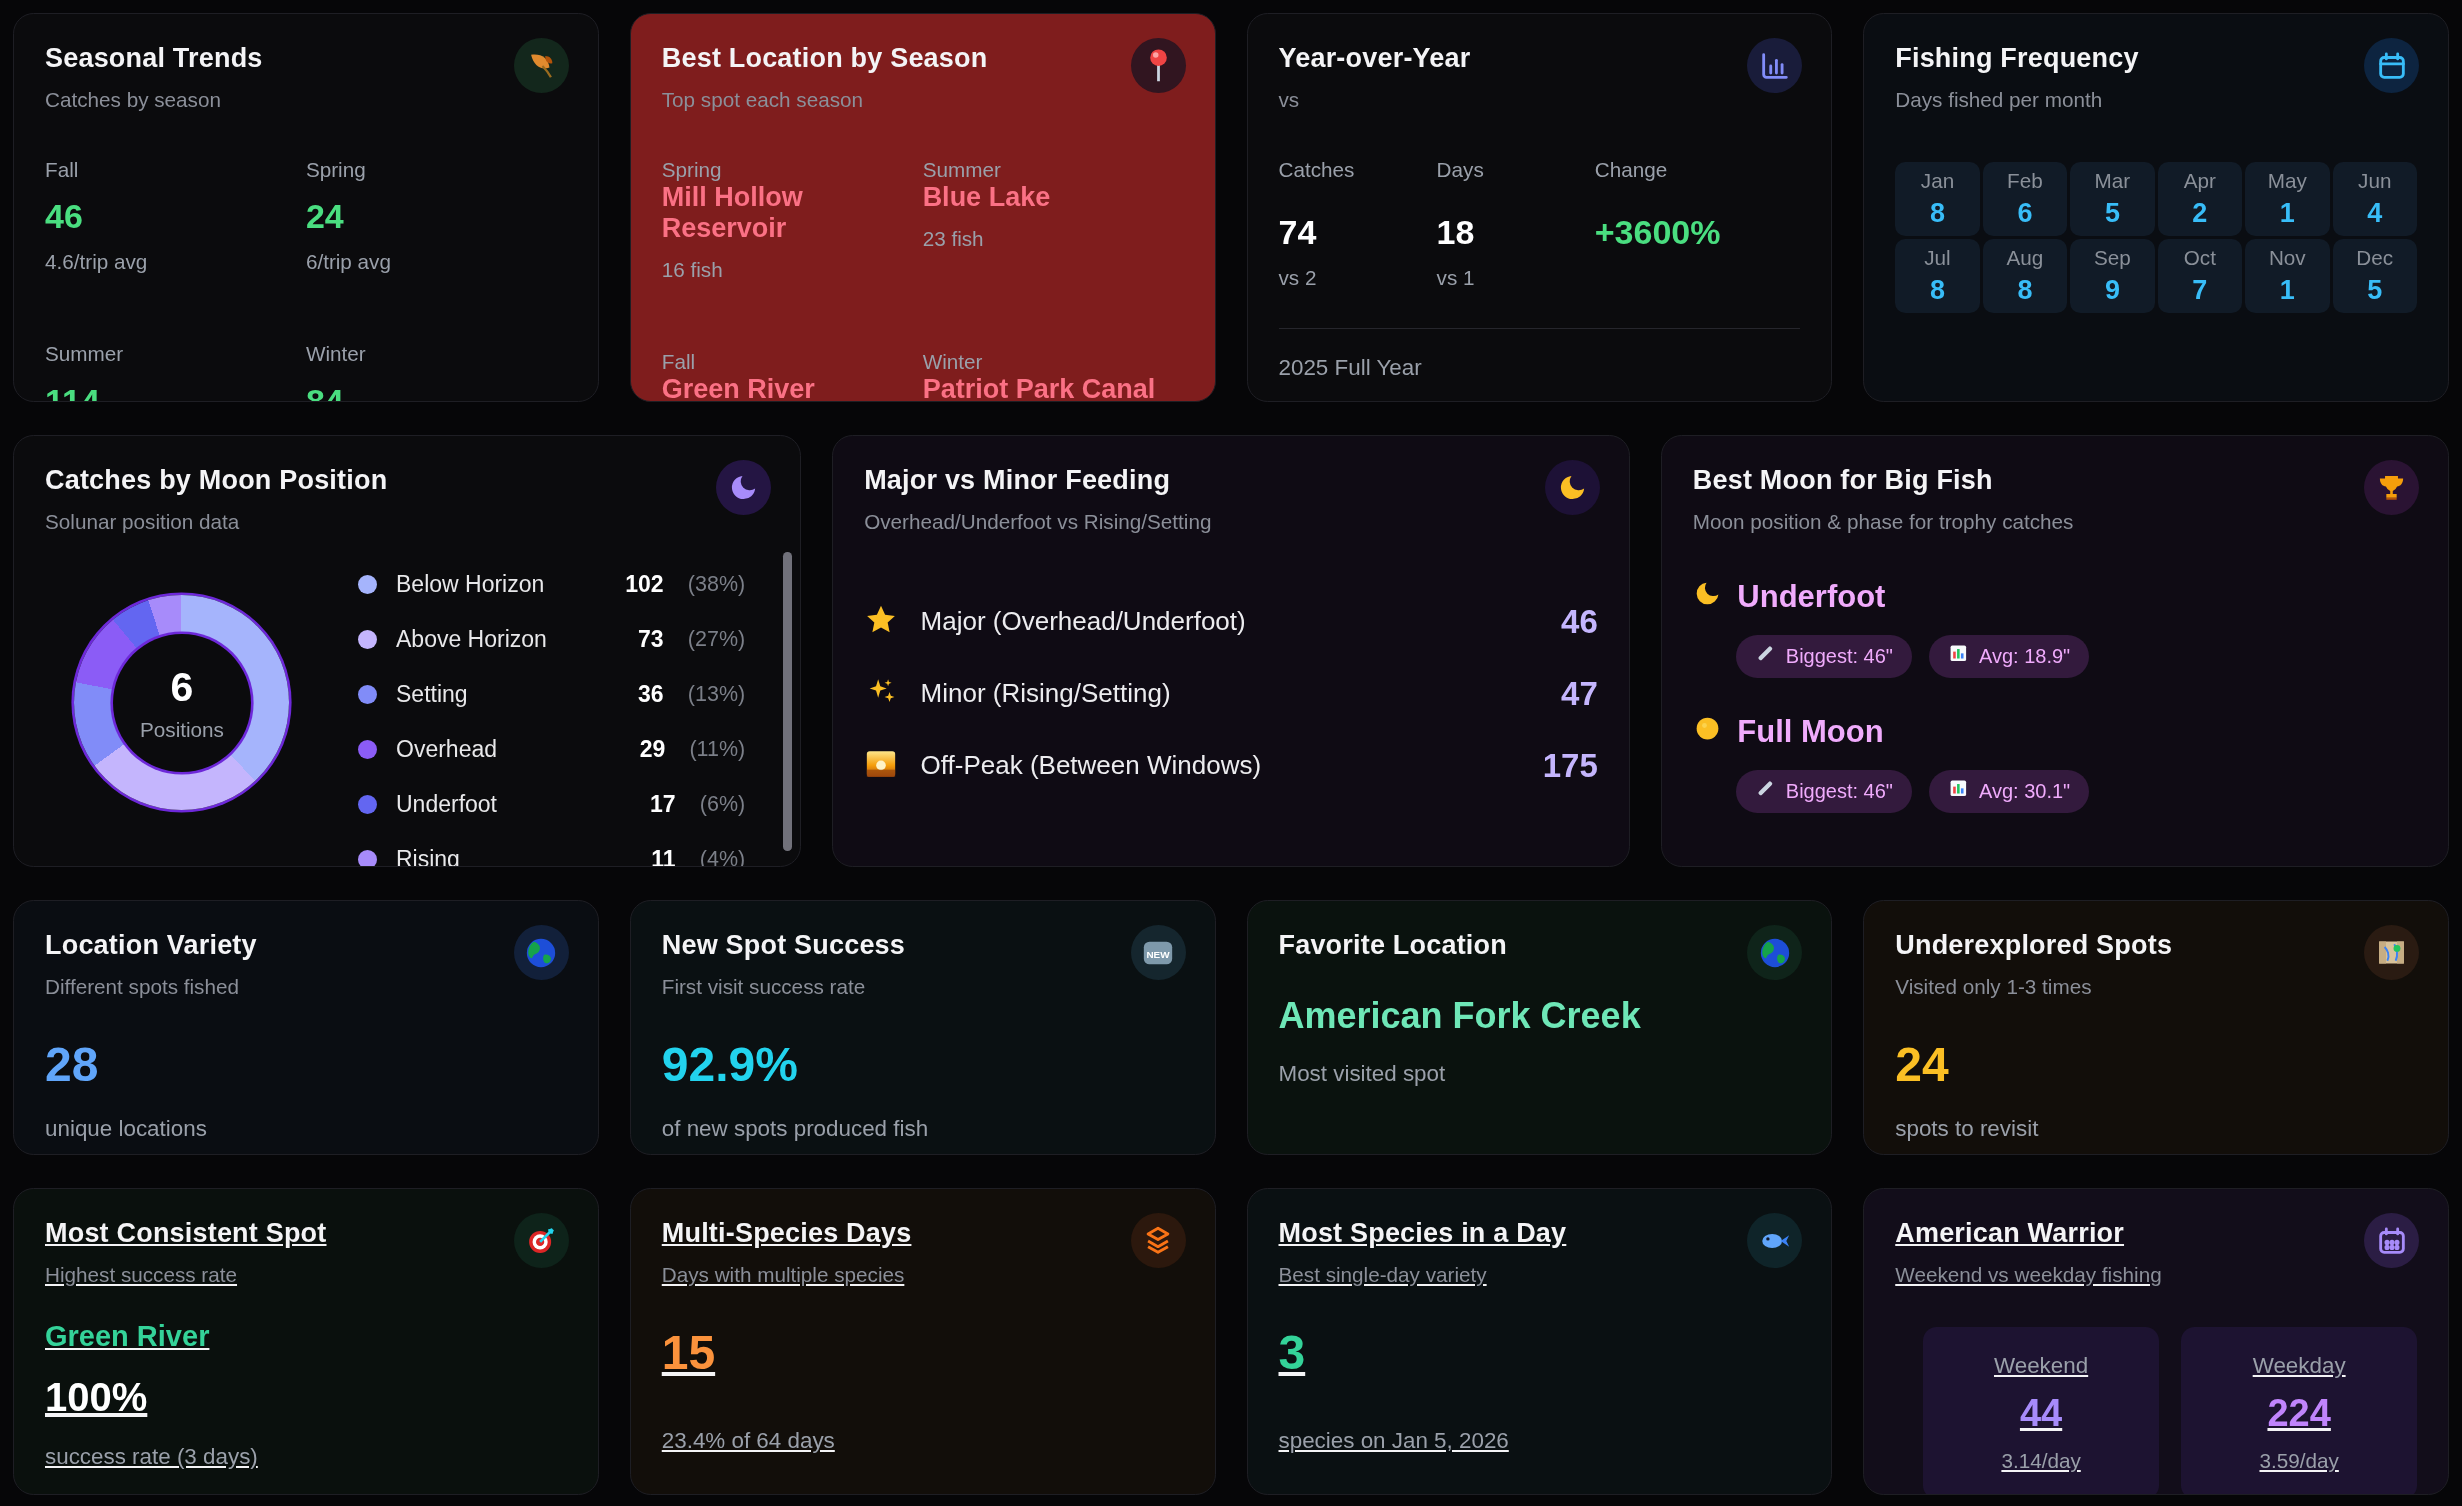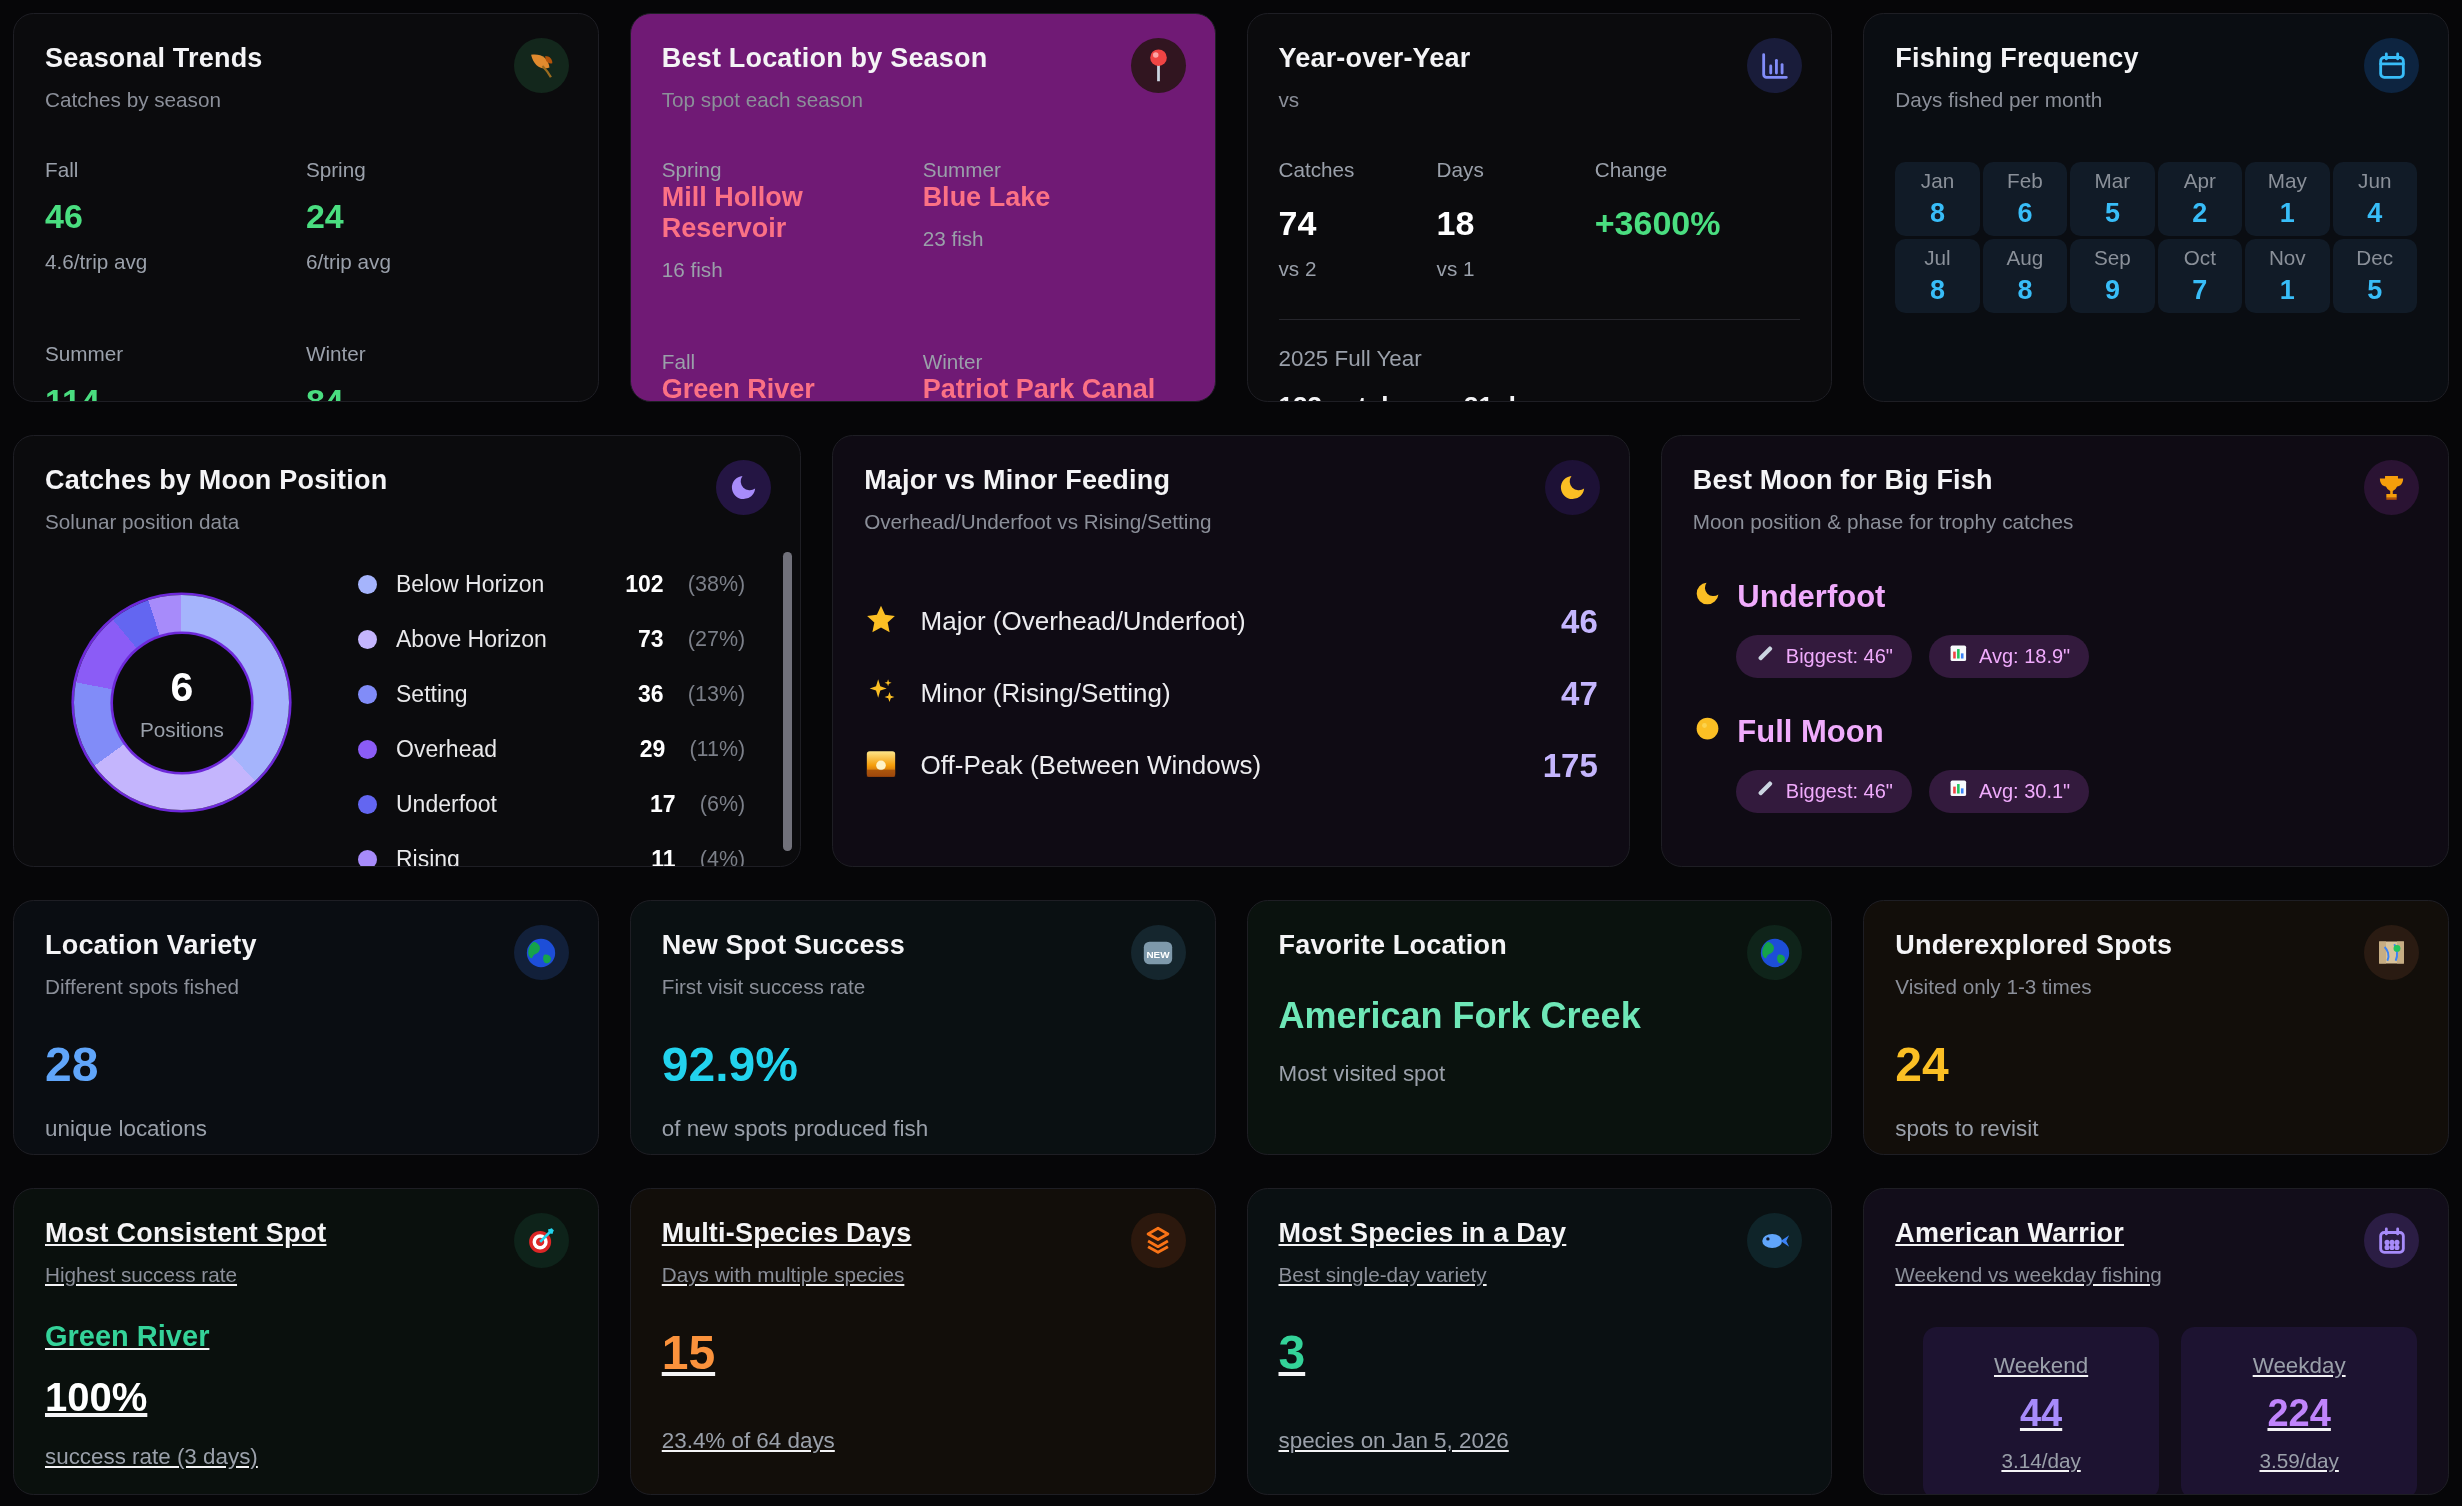--- a/index.html
+++ b/index.html
@@ -8,21 +8,21 @@
   .row{display:grid;gap:31px;}
   .row1{grid-template-columns:repeat(4,1fr);}
   .row2{grid-template-columns:1fr 1.012fr 1fr;}
   .row3{grid-template-columns:repeat(4,1fr);}
   .row4{grid-template-columns:repeat(4,1fr);}
   .row1 .card{height:389px;}
   .row2 .card{height:432px;}
   .row3 .card{height:255px;}
   .row4 .card{height:307px;text-decoration:underline;}
   .card{position:relative;background:#0b0b0d;border:0.9px solid #1e1e24;border-radius:20.7px;padding:29px 31px;box-sizing:border-box;overflow:hidden;}
-  .tint-red{background:#701a75;}
+  .tint-red{background:#7f1d1d;}
   .tint-blue{background:#0a0d12;}
   .tint-purple{background:#0f0b14;}
   .tint-deeppurple{background:#120d1a;}
   .tint-green{background:#0a120e;}
   .tint-dgreen{background:#0a100d;}
   .tint-brown{background:#120e0a;}
   .tint-teal{background:#0a1012;}
   .t-title{font-size:27px;font-weight:600;color:#f4f4f6;letter-spacing:0.2px;}
   .t-sub{font-size:20.7px;color:#8b8f99;margin-top:13.8px;}
   .icon-circle{position:absolute;top:24px;right:29px;width:55px;height:55px;border-radius:50%;display:flex;align-items:center;justify-content:center;}
@@ -44,21 +44,21 @@
 
   
   .two-col{display:grid;grid-template-columns:1fr 1fr;margin-top:46px;row-gap:68px;}
   .stat-label{font-size:20.7px;color:#9aa0aa;}
   .stat-value{font-size:34px;font-weight:700;margin-top:15.5px;}
   .stat-sub{font-size:20.7px;color:#9aa0aa;margin-top:13.8px;}
   .loc-name{font-size:27px;font-weight:600;margin-top:0;color:#fb7185;}
 
   
   .yoy-grid{display:grid;grid-template-columns:1fr 1fr 1.3fr;margin-top:46px;}
-  .yoy-value{font-size:34px;font-weight:700;margin-top:22px;color:#fff;}
+  .yoy-value{font-size:34px;font-weight:700;margin-top:31px;color:#fff;}
   .yoy-divider{border:none;border-top:0.9px solid #26262c;margin:38px 0 0 0;}
   .yoy-full{font-size:22.4px;color:#9aa0aa;margin-top:26px;}
   .yoy-totals{display:flex;gap:38px;margin-top:19px;font-size:26px;font-weight:600;color:#f4f4f6;}
 
   
   .freq-grid{display:grid;grid-template-columns:repeat(6,1fr);gap:3px;margin-top:50px;}
   .month-cell{background:#111b27;border-radius:10.3px;height:74px;display:flex;flex-direction:column;align-items:center;justify-content:center;gap:5.2px;}
   .month-label{font-size:20.7px;color:#8a9099;}
   .month-value{font-size:27px;font-weight:600;color:#38bdf8;}
 

